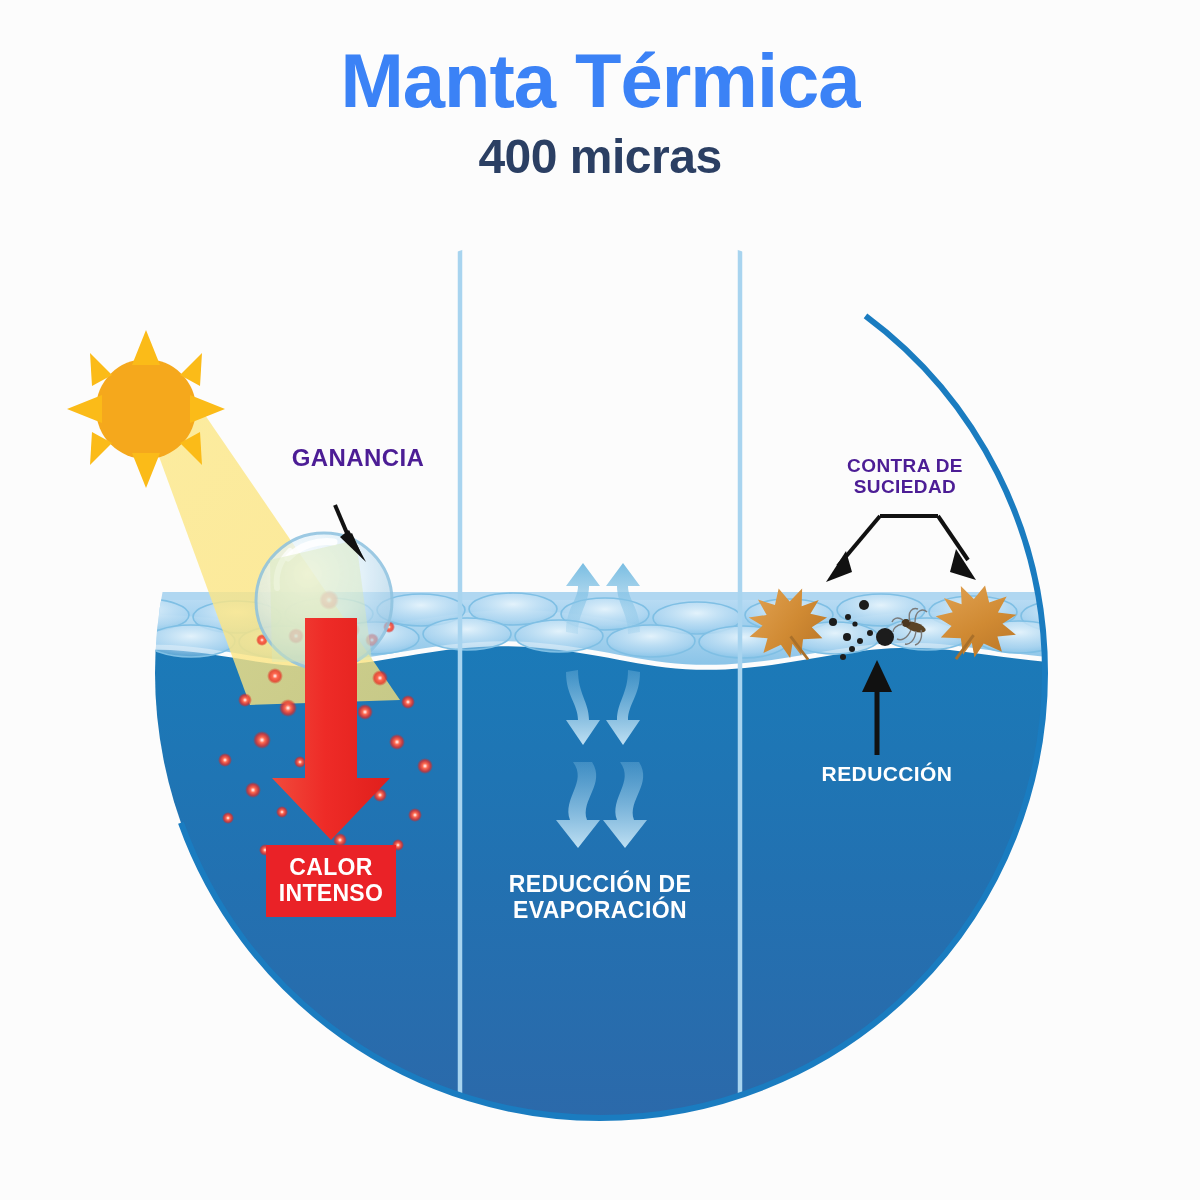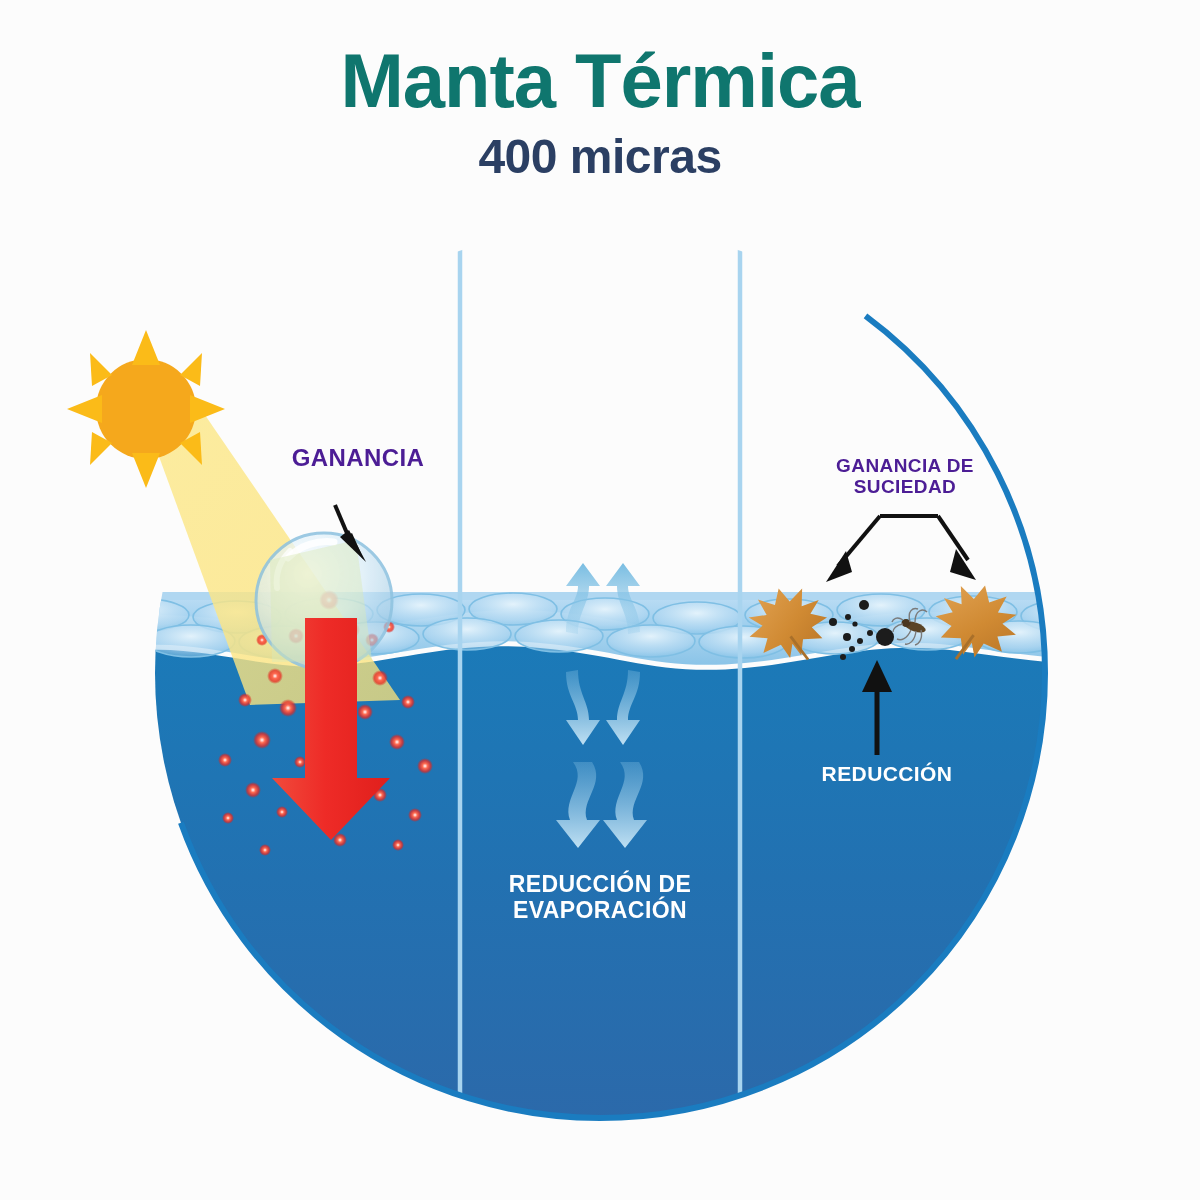--- a/index.html
+++ b/index.html
@@ -11,21 +11,21 @@
     overflow:hidden;
     position:relative;
   }
   #stage{position:absolute;inset:0;width:1200px;height:1200px;}
   svg.layer{position:absolute;top:0;left:0;width:1200px;height:1200px;display:block;}
 
   
   .txt{position:absolute;text-align:center;line-height:1.12;}
   #title{
     top:38px;left:0;width:1200px;
-    font-size:76px;font-weight:bold;color:#0f766e;letter-spacing:-1px;
+    font-size:76px;font-weight:bold;color:#3b82f6;letter-spacing:-1px;
   }
   #subtitle{
     top:130px;left:0;width:1200px;
     font-size:48px;font-weight:bold;color:#2b3f63;letter-spacing:-0.5px;
   }
   .lbl-dark{color:#4c1d95;font-weight:bold;letter-spacing:0.4px;}
   .lbl-light{color:#ffffff;font-weight:bold;letter-spacing:0.4px;}
 
   #lbl-ganancia{top:445px;left:218px;width:280px;font-size:24px;}
   #lbl-barrera  {top:455px;left:790px;width:230px;font-size:19px;}
@@ -330,28 +330,32 @@
     <circle cx="600" cy="673" r="445" fill="none" stroke="#1a7cc0" stroke-width="6" stroke-dasharray="1660 1136" stroke-dashoffset="415"></circle>
   </svg>
 
   <div class="txt" id="title">Manta Térmica</div>
   <div class="txt" id="subtitle">400 micras</div>
 
   <div class="txt lbl-dark" id="lbl-ganancia">
     <div>GANANCIA</div>
   </div>
 
+  <div id="badge-calor">
+    <div>CALOR</div>
+    <div>INTENSO</div>
+  </div>
 
   <div class="txt lbl-light" id="lbl-reduccion">
     <div>REDUCCIÓN DE</div>
     <div>EVAPORACIÓN</div>
   </div>
 
   <div class="txt lbl-dark" id="lbl-barrera">
-    <div>GANANCIA DE</div>
+    <div>CONTRA DE</div>
     <div>SUCIEDAD</div>
   </div>
 
   <div class="txt lbl-light" id="lbl-proteccion">
     <div>REDUCCIÓN</div>
   </div>
 
 </div>
 
 </body></html>

